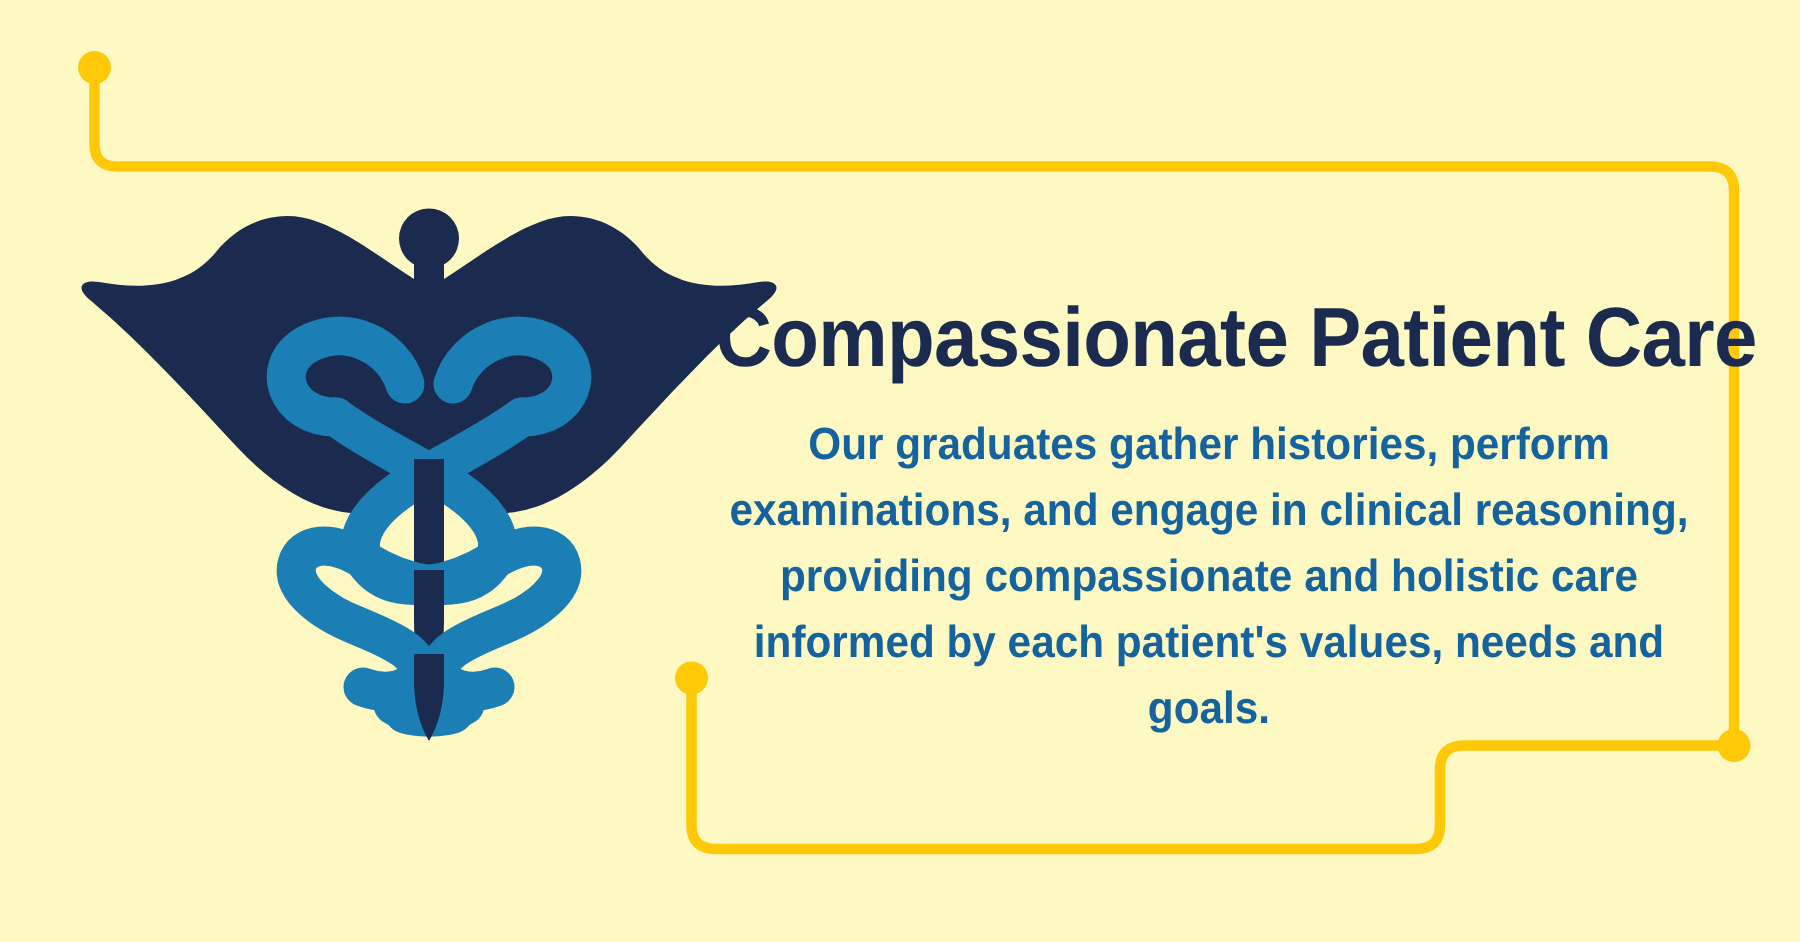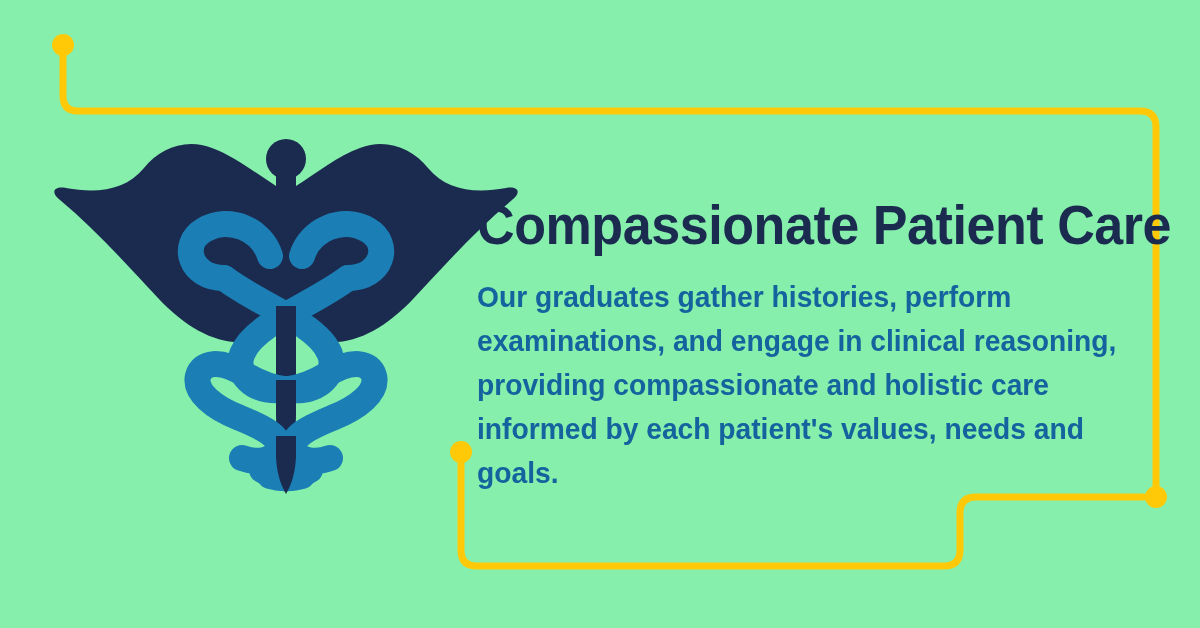--- a/index.html
+++ b/index.html
@@ -9,22 +9,23 @@
   body {
     width: 1200px;
     height: 628px;
     overflow: hidden;
     font-family: "Liberation Sans", sans-serif;
   }
   #canvas {
     position: relative;
     width: 1200px;
     height: 628px;
-    background: #86efac;
+    background: #fef9c3;
     overflow: hidden;
+    text-align: center;
   }
 
   
   #deco-lines {
     position: absolute;
     left: 0;
     top: 0;
     width: 1200px;
     height: 628px;
     pointer-events: none;

